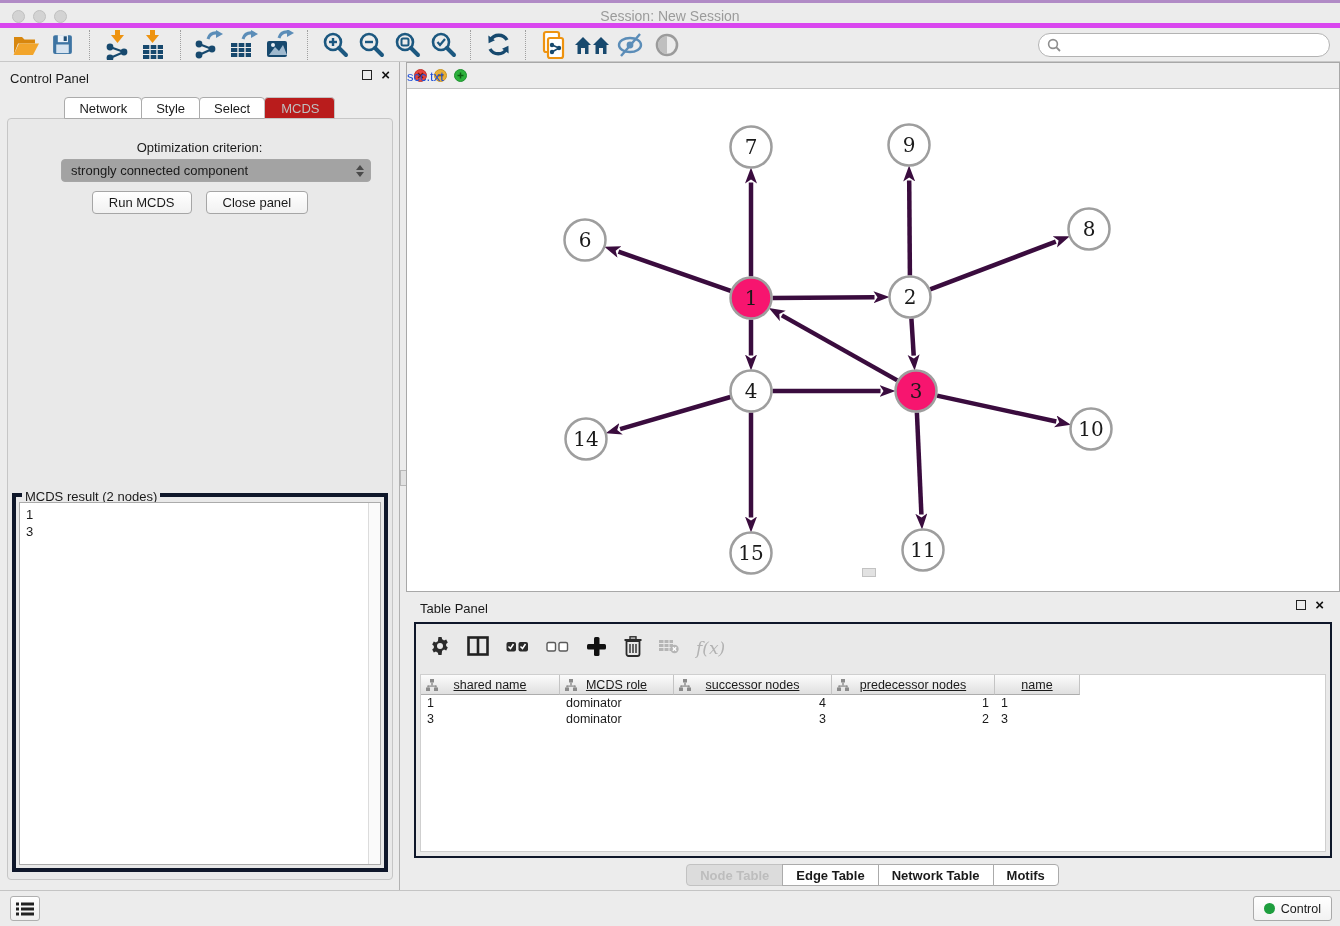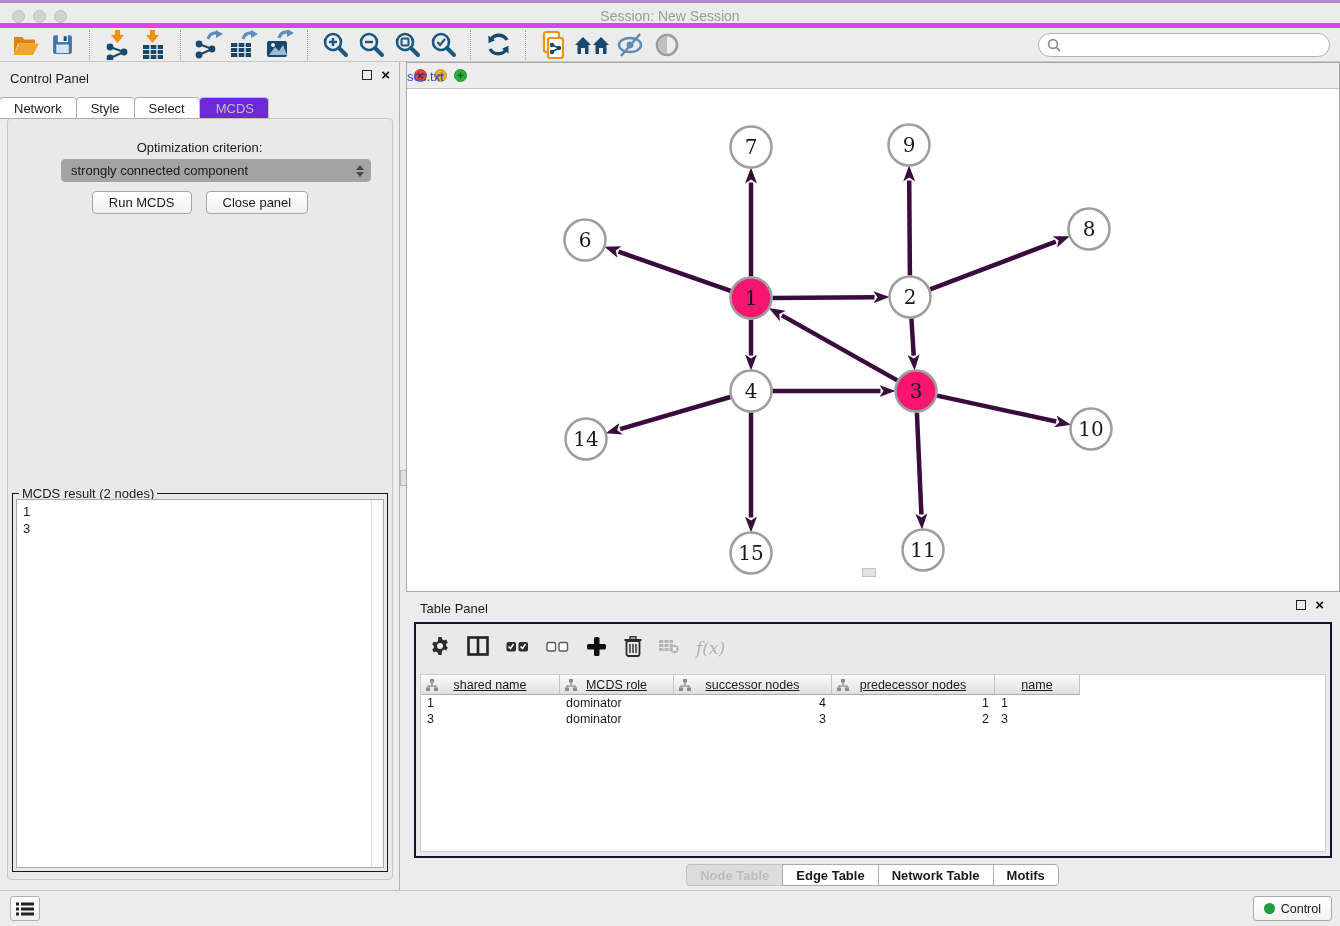--- a/index.html
+++ b/index.html
@@ -24,37 +24,37 @@
   .searchbox input { border:none; outline:none; flex:1; font-size:13px; background:transparent; margin-left:5px;
     font-family:"Liberation Sans", sans-serif; }
 
   
   .control-panel { position:absolute; left:0; top:62px; width:400px; height:828px; background:#ECECEC; }
   .panel-head { position:relative; height:32px; }
   .panel-title { position:absolute; left:10px; top:9px; font-size:13px; color:#1A1A1A; }
   .win-icons { position:absolute; right:10px; top:8px; display:flex; gap:9px; align-items:center; }
   .float-ic { width:10px; height:10px; border:1.6px solid #222; background:transparent; }
   .close-ic { font-size:15px; font-weight:bold; color:#111; line-height:10px; }
-  .cp-tabs { position:absolute; left:0; right:0; top:35px; display:flex; justify-content:flex-start; z-index:3; }
+  .cp-tabs { position:absolute; left:0; right:0; top:35px; display:flex; justify-content:center; z-index:3; }
   .ptab { height:22px; padding:0 14px; background:#FFF; border:1px solid #ABABAB; margin-left:-1px;
     font-size:13px; display:flex; align-items:center; border-radius:4px 4px 0 0; }
-  .ptab.active { background:#6d28d9; color:#BFBFBF; border-color:#C2C2C2;padding-left:16px; }
+  .ptab.active { background:#b91c1c; color:#BFBFBF; border-color:#C2C2C2;padding-left:16px; }
   .cp-body { position:absolute; left:7px; right:7px; top:56px; height:762px; background:#E9E9E9;
     border:1px solid #C6C6C6; border-radius:4px; z-index:1; }
   .opt-label { position:absolute; left:0; right:1px; top:78px; text-align:center; font-size:13px; z-index:2; }
   .opt-select { position:absolute; left:45px; top:97px; width:310px; height:23px; background:#a3a3a3;
     border:1px solid #A6A6A6; border-radius:4px; display:flex; align-items:center; padding:0 6px 0 9px;
     font-size:13px; z-index:2;margin-left:16px; }
   .stepper { margin-left:auto; display:flex; flex-direction:column; gap:2px; }
   .tri-up { width:0; height:0; border-left:4px solid transparent; border-right:4px solid transparent; border-bottom:5px solid #4A4A4A; }
   .tri-down { width:0; height:0; border-left:4px solid transparent; border-right:4px solid transparent; border-top:5px solid #4A4A4A; }
   .cp-buttons { position:absolute; left:0; right:0; top:129px; display:flex; justify-content:center; gap:14px; z-index:2; }
   .btn { height:23px; padding:0 16px; background:linear-gradient(#FFFFFF,#F1F1F1); border:1px solid #A6A6A6;
     border-radius:4px; font-size:13px; display:flex; align-items:center; font-family:"Liberation Sans",sans-serif; }
-  .mcds-fieldset { position:absolute; left:12px; top:431px; width:376px; height:379px; border:1px solid #0f172a;
+  .mcds-fieldset { position:absolute; left:12px; top:431px; width:376px; height:379px; border:4px solid #0f172a;
     z-index:2; background:#E9E9E9; padding:2px; }
   .mcds-legend { position:absolute; left:6px; top:-8px; background:#E9E9E9; font-size:13px; padding:0 3px; }
   .result-box { position:absolute; left:3px; right:3px; top:5px; bottom:3px; background:#FFF;
     border:1px solid #ABABAB; overflow:hidden; }
   .result-text { position:absolute; left:0; top:0; right:13px; bottom:0; font-size:13px; line-height:17px; padding:3px 6px; }
   .result-scroll { position:absolute; right:0; top:0; bottom:0; width:12px; background:#FAFAFA; border-left:1px solid #DCDCDC; }
 
   
   .v-splitter { position:absolute; left:399px; top:62px; width:8px; height:828px; background:#ECECEC;
     border-left:1px solid #B2B2B2; }

